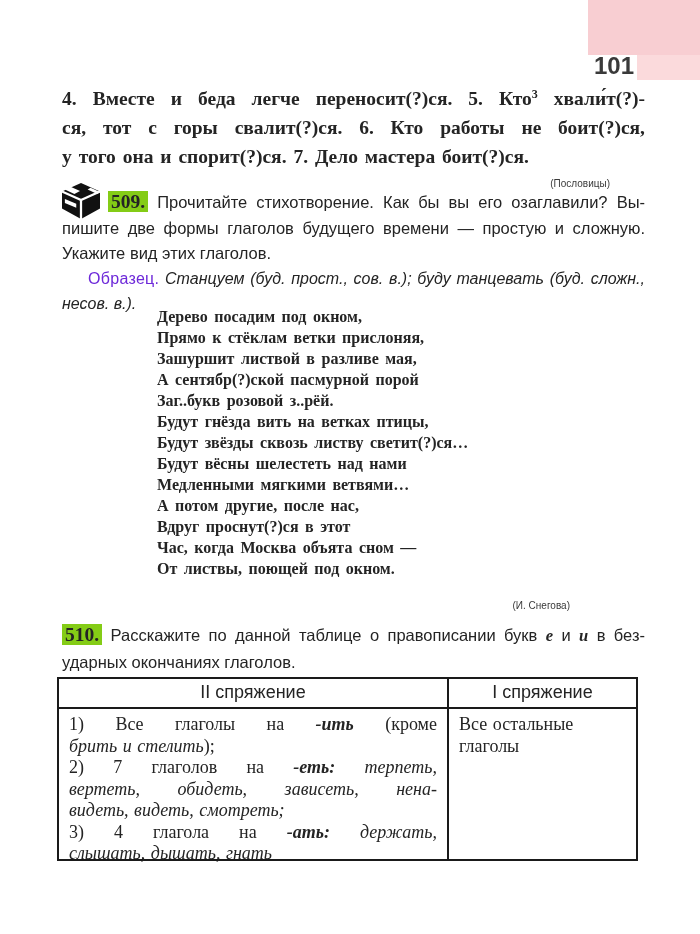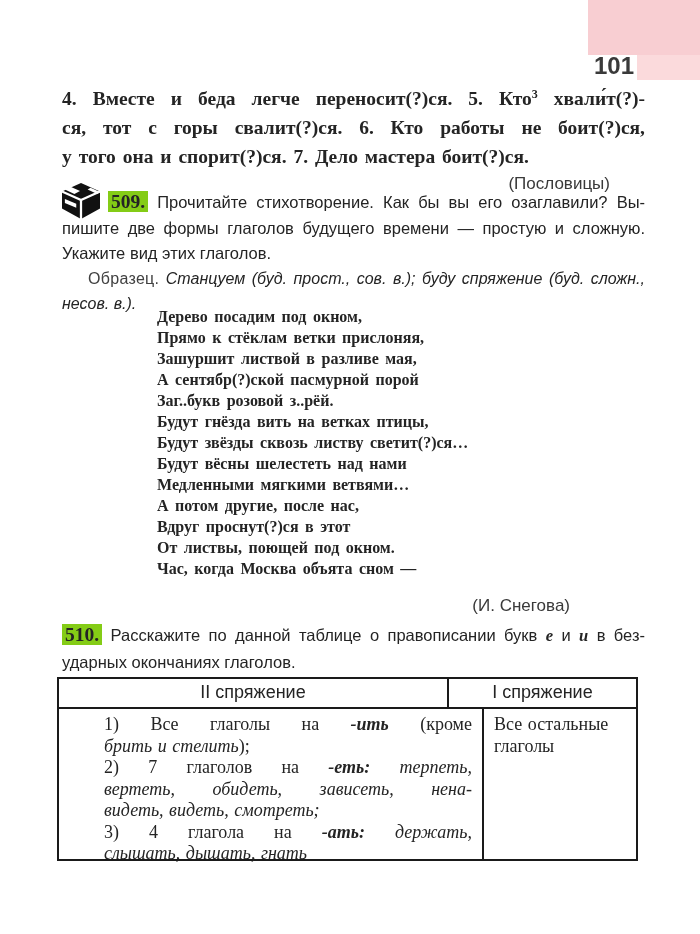--- a/index.html
+++ b/index.html
@@ -15,52 +15,52 @@
     left:588px;top:52px;width:52px;text-align:center;
     font-family:"Liberation Sans","DejaVu Sans",sans-serif;
     font-size:24px;font-weight:bold;color:#3a3a3a;
   }
   
   .block{left:62px;width:583px;}
   .proverbs{top:84px;font-size:19.5px;font-weight:bold;line-height:29px;word-spacing:2px;}
   .jl{text-align:justify;text-align-last:justify;}
   .attr{
     font-family:"Liberation Sans","DejaVu Sans",sans-serif;
-    font-size:17px;font-weight:normal;color:#3a3a3a;text-align:right;line-height:22px;
+    font-size:10px;font-weight:normal;color:#3a3a3a;text-align:right;line-height:22px;
   }
   .attr-proverbs{padding-right:35px;margin-top:2px;}
   .attr-poem{left:62px;top:595px;width:508px;}
   .exline{font-family:"Liberation Sans","DejaVu Sans",sans-serif;font-size:16.5px;line-height:25.5px;color:#242424;}
   .ex509{top:189px;}
   .ex509 .first{padding-left:46px;}
   .ex510{top:622px;}
   .ex510 .exline{line-height:26px;}
   .num{
     font-family:"Liberation Serif","DejaVu Serif",serif;
     font-weight:bold;font-size:19.5px;background:#84cc16;padding:0 3px;
   }
   .sample{top:266px;font-family:"Liberation Sans","DejaVu Sans",sans-serif;font-size:16px;line-height:25px;}
   .sample .first{padding-left:26px;}
-  .obr{color:#404040;letter-spacing:.3px;}
+  .obr{color:#6d28d9;letter-spacing:.3px;}
   .i{font-style:italic;}
   .bi{font-family:"Liberation Serif","DejaVu Serif",serif;font-weight:bold;font-style:italic;}
   .sup{vertical-align:super;font-size:0.62em;line-height:0;}
   .poem{left:157px;top:306px;width:465px;font-size:16px;font-weight:bold;line-height:21px;word-spacing:2.5px;}
   
   .cube{left:58px;top:182px;width:46px;height:38px;}
   
   .tbl{left:57px;top:677px;width:577px;border:2px solid #1a1a1a;}
   .tbl-header{display:flex;border-bottom:2px solid #1a1a1a;
     font-family:"Liberation Sans","DejaVu Sans",sans-serif;font-size:18px;}
   .th{padding:3px 0 4px 0;text-align:center;}
   .th-left{width:388px;border-right:2px solid #1a1a1a;}
   .th-right{flex:1;}
   .tbl-body{display:flex;}
   .td{font-size:18px;line-height:21.5px;word-spacing:1px;padding:5px 10px 6px 10px;}
-  .td-left{width:368px;border-right:2px solid #1a1a1a;height:139px;margin-left:35px;}
+  .td-left{width:368px;border-right:2px solid #1a1a1a;height:139px;}
   .td-right{flex:1;height:139px;}
 </style>
 </head>
 <body>
 
 <div class="page">
 
   <div class="abs pink-top"></div>
   <div class="abs pink-bottom"></div>
   <div class="abs page-number">101</div>
@@ -81,38 +81,38 @@
     <polygon points="33,6 43,10.5 40,12.5 30,8" fill="#fff"></polygon>
   </svg>
 
   <div class="abs block ex509">
     <div class="exline first jl"><span class="num">509.</span><span> Прочитайте стихотворение. Как бы вы его озаглавили? Вы-</span></div>
     <div class="exline jl"><span>пишите две формы глаголов будущего времени — простую и сложную.</span></div>
     <div class="exline"><span>Укажите вид этих глаголов.</span></div>
   </div>
 
   <div class="abs block sample">
-    <div class="first jl"><span class="obr">Образец.</span><span class="i"> Станцуем (буд. прост., сов. в.); буду спряжение (буд. сложн.,</span></div>
+    <div class="first jl"><span class="obr">Образец.</span><span class="i"> Станцуем (буд. прост., сов. в.); буду танцевать (буд. сложн.,</span></div>
     <div><span class="i">несов. в.).</span></div>
   </div>
 
   <div class="abs poem">
     <div>Дерево посадим под окном,</div>
     <div>Прямо к стёклам ветки прислоняя,</div>
     <div>Зашуршит листвой в разливе мая,</div>
     <div>А сентябр(?)ской пасмурной порой</div>
     <div>Заг..букв розовой з..рёй.</div>
     <div>Будут гнёзда вить на ветках птицы,</div>
     <div>Будут звёзды сквозь листву светит(?)ся…</div>
     <div>Будут вёсны шелестеть над нами</div>
     <div>Медленными мягкими ветвями…</div>
     <div>А потом другие, после нас,</div>
     <div>Вдруг проснут(?)ся в этот</div>
+    <div>Час, когда Москва объята сном —</div>
     <div>От листвы, поющей под окном.</div>
-    <div>Час, когда Москва объята сном —</div>
   </div>
   <div class="abs attr attr-poem">(И. Снегова)</div>
 
   <div class="abs block ex510">
     <div class="exline jl"><span class="num">510.</span><span> Расскажите по данной таблице о правописании букв </span><span class="bi">е</span><span> и </span><span class="bi">и</span><span> в без-</span></div>
     <div class="exline"><span>ударных окончаниях глаголов.</span></div>
   </div>
 
   <div class="abs tbl">
     <div class="tbl-header">

